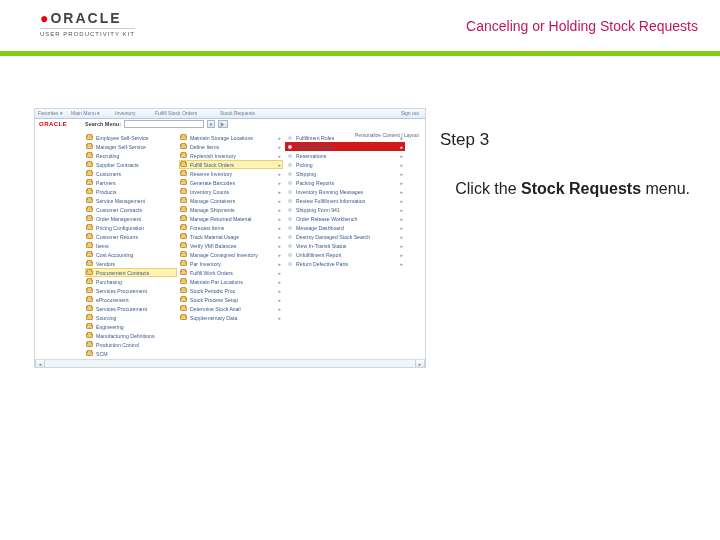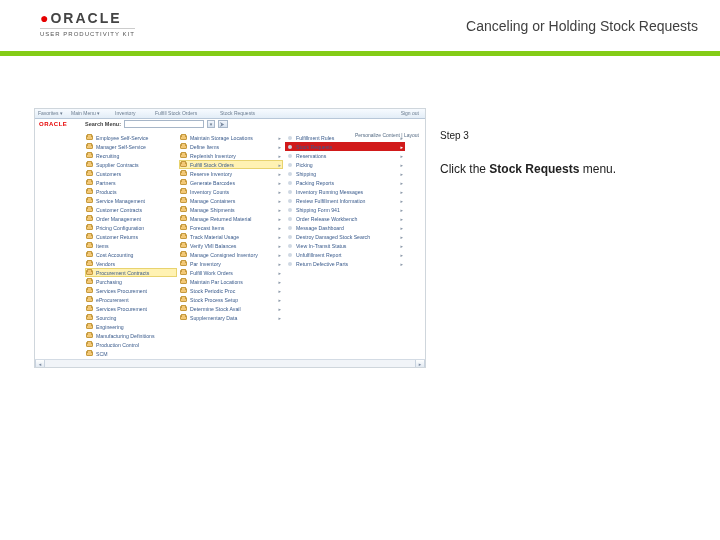--- a/index.html
+++ b/index.html
@@ -24,32 +24,32 @@
   }
   .logo-block { display: inline-block; vertical-align: top; }
   .logo-row { font-family: Arial, sans-serif; font-weight: bold; font-size: 14px; letter-spacing: 2px; color:#444; }
   .o-dot { color:#e60000; display:inline-block; margin-right:0; }
   .logo-sub { font-size: 6px; letter-spacing: 1px; color:#555; margin-top:2px; border-top:1px solid #ccc; padding-top:2px; }
   .doc-title {
     position: absolute;
     right: 22px;
     top: 18px;
     font-size: 14px;
-    color: #404040;
+    color: #be185d;
   }
 
   
   .step-col {
     position: absolute;
     left: 440px;
     top: 130px;
     width: 250px;
   }
-  .step-label { font-size: 10px; margin-bottom: 20px; }
-  .step-text { font-size: 12px; line-height: 1.4; }
+  .step-label { font-size: 17px; margin-bottom: 28px; }
+  .step-text { font-size: 16px; line-height: 1.4; text-align: right; }
 
   
   .app {
     position: absolute;
     left: 34px;
     top: 108px;
     width: 392px;
     height: 260px;
     border: 1px solid #cfd6dc;
     background: #fff;

